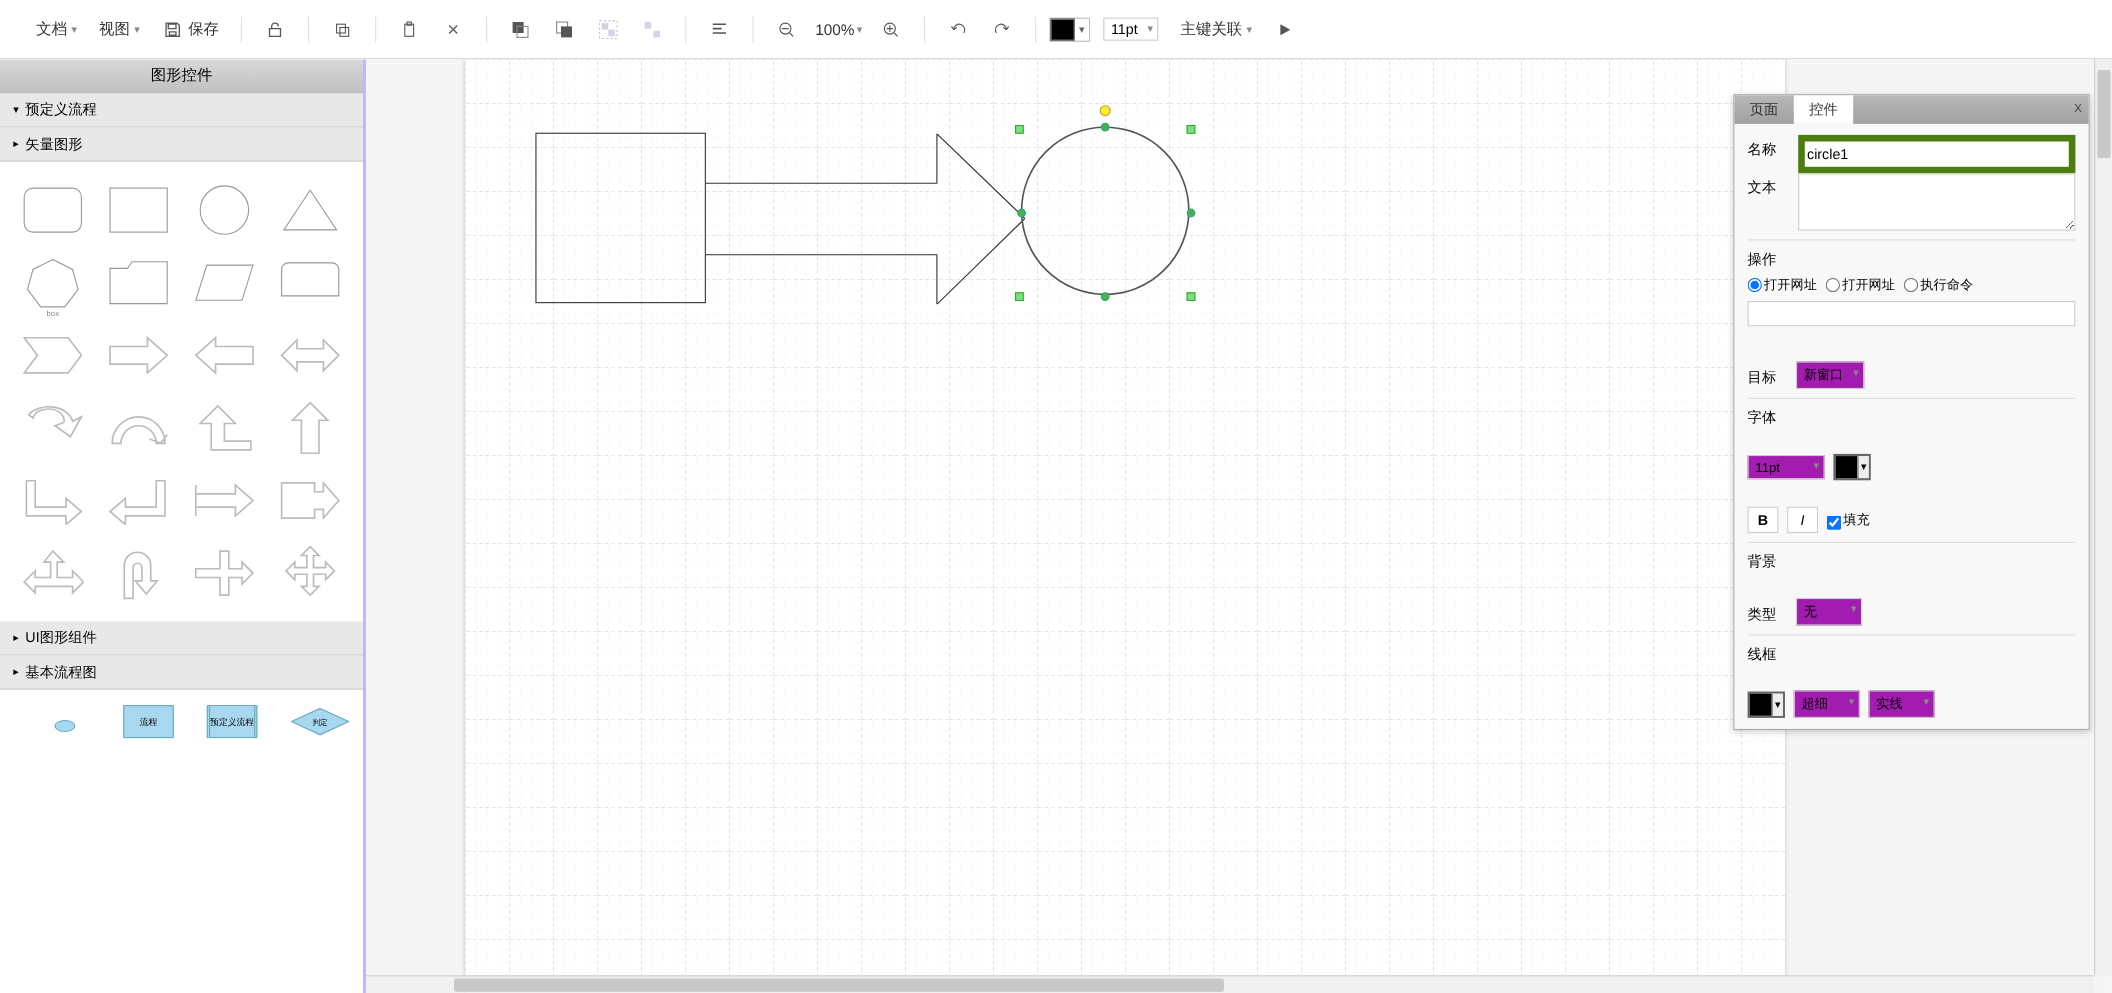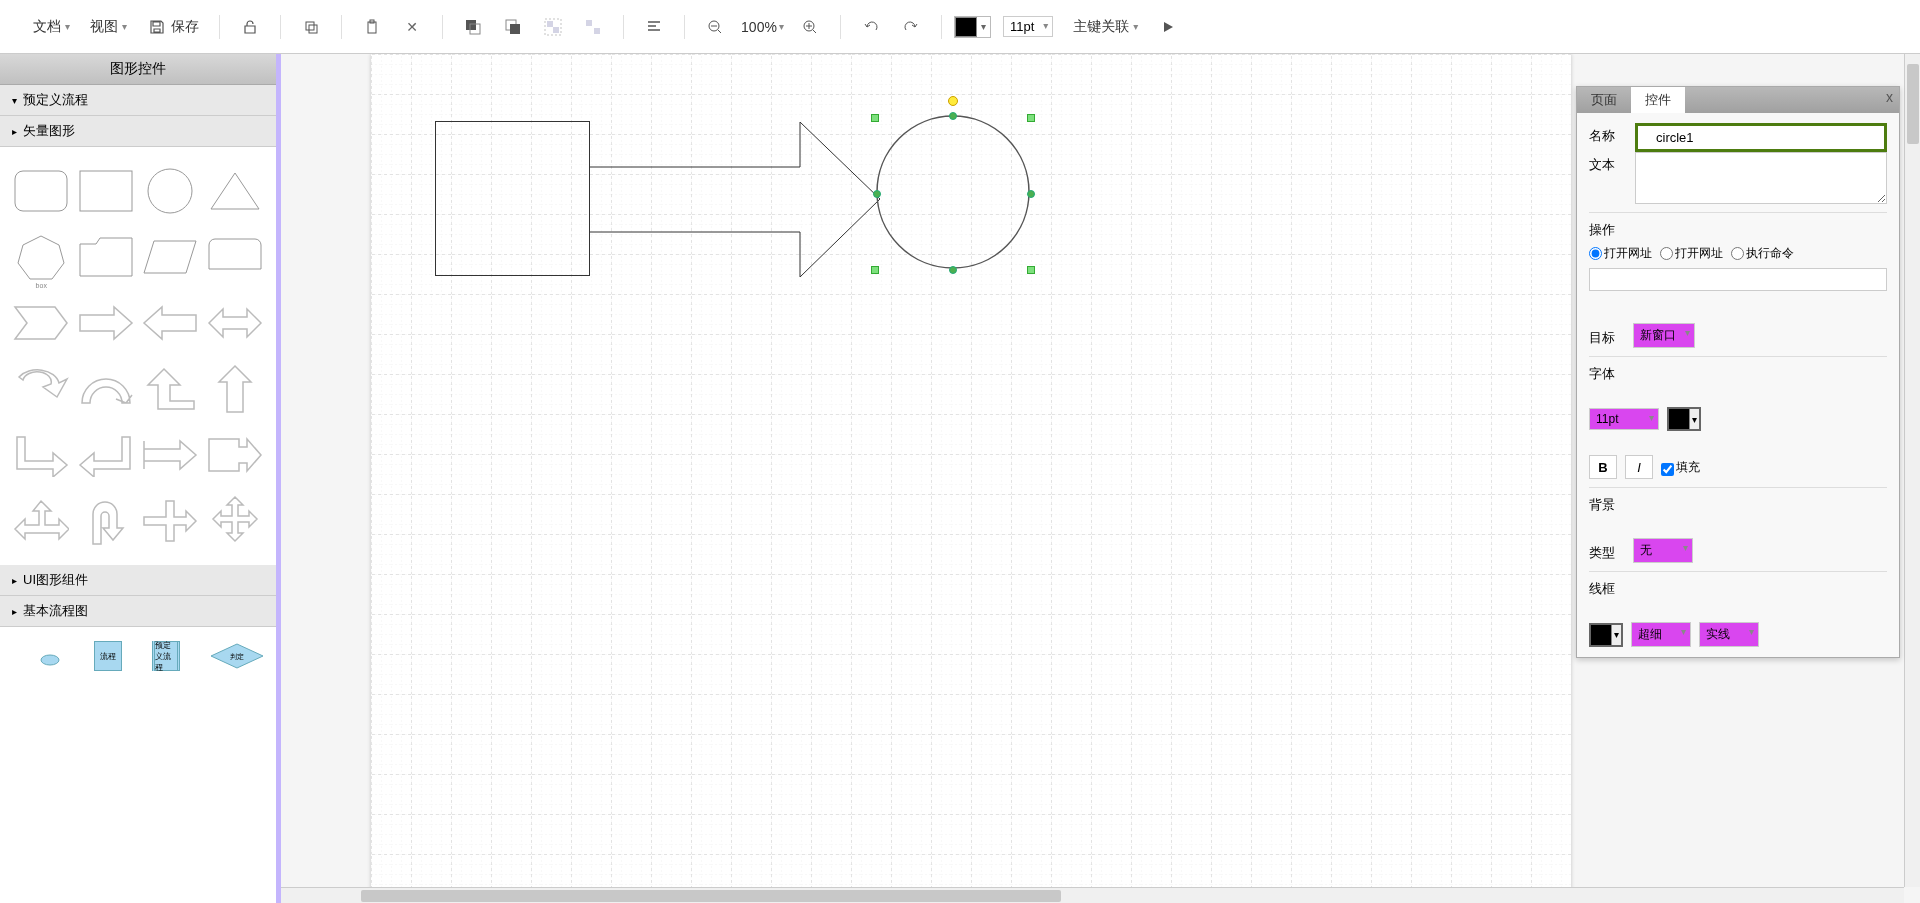--- a/index.html
+++ b/index.html
@@ -14,21 +14,21 @@
     .zoom-text { font-size: 14px; color: #333; padding: 0 4px; display: inline-flex; align-items: center; gap: 2px; }
     .font-size-sel { border: 1px solid #ccc; padding: 2px 18px 2px 6px; font-size: 13px; position: relative; background: #fff; }
     .font-color-box { width: 22px; height: 20px; background: #000; border: 1px solid #888; }
     .font-color-wrap { display: inline-flex; border: 1px solid #bbb; align-items: center; }
     .font-color-wrap .arr { padding: 0 4px; font-size: 10px; color: #666; }
     
     
     .main { display: flex; height: calc(100vh - 54px); position: relative; }
     
     
-    .sidebar-left { width: 281px; background: #fff; border-right: 5px solid #c4b5fd; overflow-y: auto; }
+    .sidebar-left { width: 333px; background: #fff; border-right: 3px solid #c4b5fd; overflow-y: auto; }
     .sidebar-header { background: linear-gradient(#d8d8d8, #c0c0c0); text-align: center; padding: 6px; font-size: 14px; border-bottom: 1px solid #aaa; }
     .section-header { background: #e8e8e8; padding: 6px 12px; font-size: 13px; border-bottom: 1px solid #ccc; cursor: pointer; display: flex; align-items: center; gap: 6px; }
     .section-header .caret { font-size: 10px; }
     .shape-grid { display: grid; grid-template-columns: repeat(4, 1fr); gap: 6px; padding: 14px 12px; }
     .shape-cell { height: 60px; display: flex; align-items: center; justify-content: center; cursor: pointer; }
     .shape-cell svg { max-width: 100%; max-height: 100%; }
     .flow-grid { display: grid; grid-template-columns: repeat(4, 1fr); gap: 6px; padding: 14px 12px; }
     .flow-cell { height: 30px; display: flex; align-items: center; justify-content: center; font-size: 8px; margin-left: 24px; }
     
     
@@ -45,27 +45,27 @@
     
     
     .panel-right { position: absolute; right: 20px; top: 32px; width: 324px; background: #f8f8f8; border: 1px solid #aaa; box-shadow: 0 2px 6px rgba(0,0,0,0.2); font-size: 13px; z-index: 10; }
     .panel-tabs { display: flex; background: linear-gradient(#b8b8b8,#a0a0a0); position: relative; }
     .panel-tab { padding: 4px 14px; font-size: 13px; cursor: pointer; color: #333; }
     .panel-tab.active { background: #fff; }
     .panel-close { position: absolute; right: 6px; top: 2px; cursor: pointer; font-size: 14px; color: #555; }
     .panel-body { padding: 10px 12px; }
     .prop-row { display: flex; align-items: flex-start; gap: 10px; }
     .prop-label { width: 36px; font-size: 13px; padding-top: 4px; }
-    .prop-input { flex: 1; border: 3px solid #4d7c0f; padding: 4px 18px; font-size: 13px; background:#fff; }
+    .prop-input { flex: 1; border: 6px solid #4d7c0f; padding: 4px 2px; font-size: 13px; background:#fff; }
     .prop-textarea { flex: 1; border: 1px solid #ccc; height: 52px; background:#fff; }
     .section-title { font-size: 13px; margin: 8px 0 6px; }
     .radio-row { display: flex; gap: 8px; align-items: center; font-size: 12px; margin-bottom: 6px; flex-wrap: wrap; }
     .radio-row label { display: inline-flex; align-items: center; gap: 2px; }
     .small-input { width: 100%; border: 1px solid #ccc; padding: 3px; background:#fff; margin-bottom: 8px; }
-    .sel-box { border: 1px solid #ccc; padding: 3px 18px 3px 6px; background: #d946ef; position: relative; display: inline-block; font-size: 12px; min-width: 60px; }
+    .sel-box { border: 1px solid #ccc; padding: 3px 18px 3px 6px; background: #a21caf; position: relative; display: inline-block; font-size: 12px; min-width: 60px; }
     .sel-box::after { content: '▾'; position: absolute; right: 4px; top: 3px; font-size: 10px; color: #888; }
     .color-picker { width: 34px; height: 24px; border: 2px solid #888; display: inline-flex; }
     .color-picker-inner { width: 20px; background: #000; }
     .color-picker-arr { flex:1; display:flex; align-items:center; justify-content:center; font-size:10px; background:#eee; border-left:1px solid #888; }
     .btn-style { border: 1px solid #ccc; width: 28px; height: 24px; display: inline-flex; align-items: center; justify-content: center; background: #fff; cursor: pointer; font-family: serif; }
     .divider { height: 1px; background: #ddd; margin: 8px 0; }
     .inline-row { display:flex; align-items:center; gap:8px;margin-top:24px; }
   </style>
 </head>
 <body>

